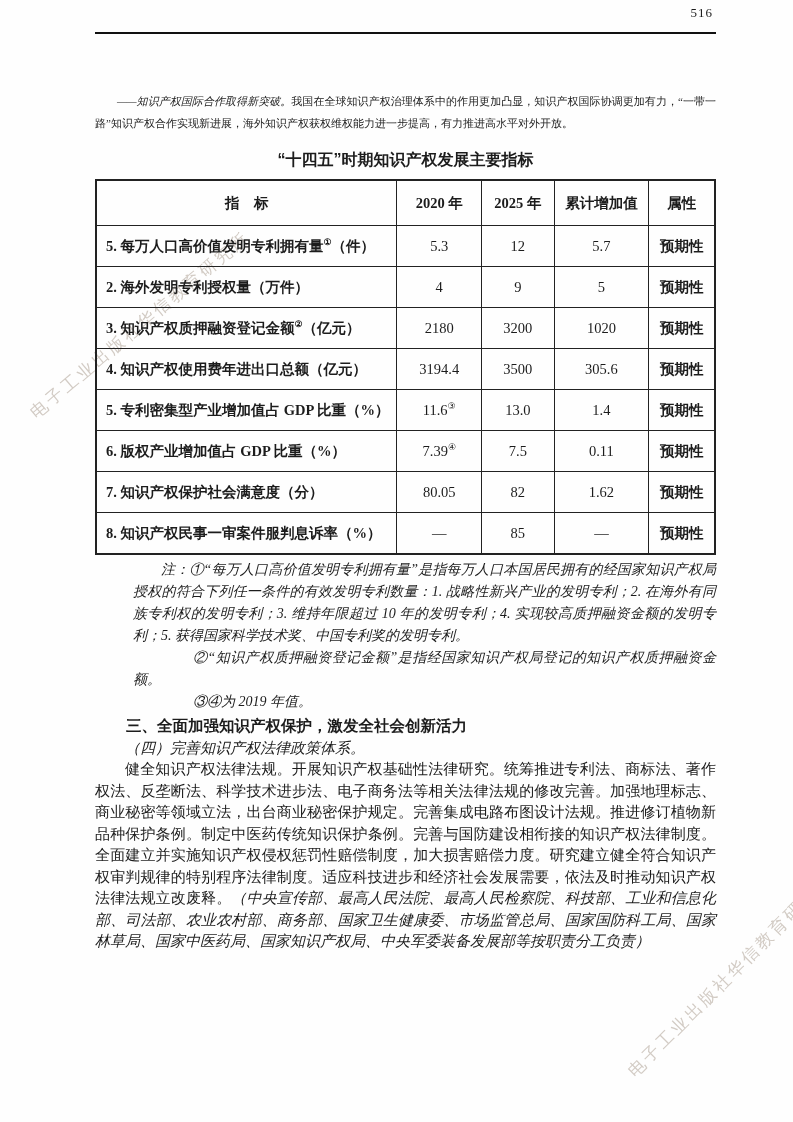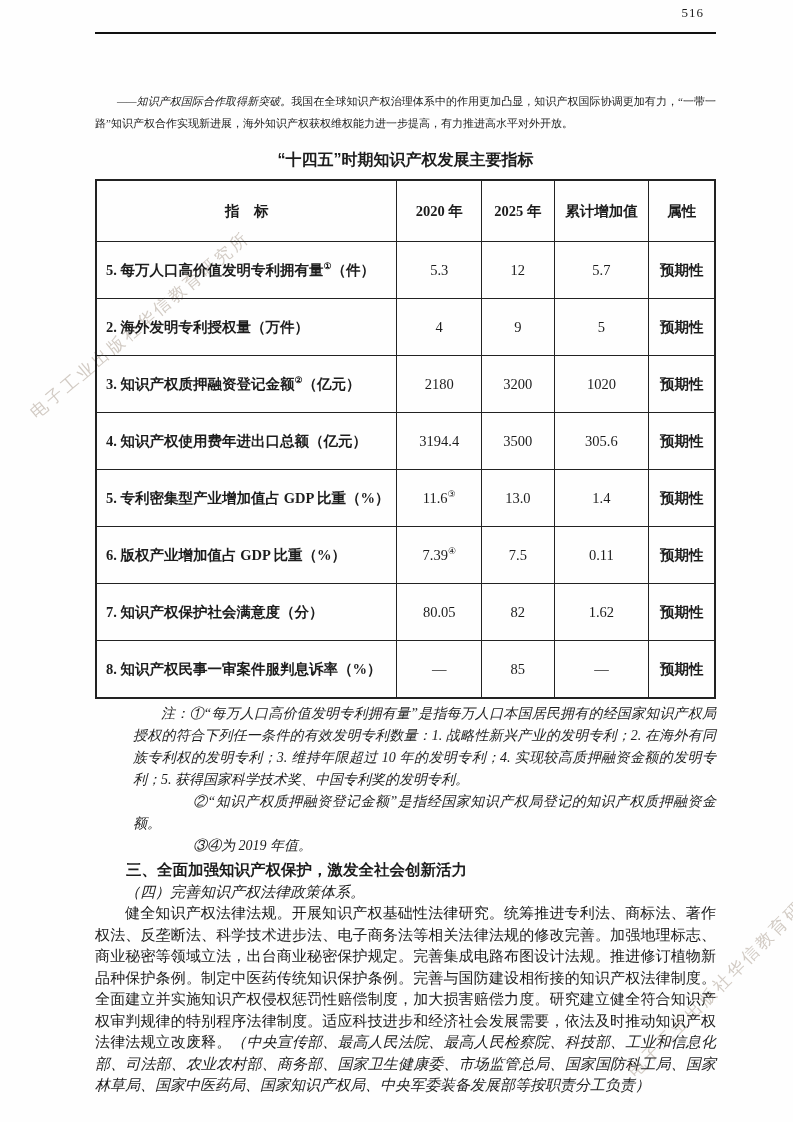--- a/index.html
+++ b/index.html
@@ -5,21 +5,21 @@
   html,body { margin:0; padding:0; }
   body {
     width:793px; height:1122px;
     background:#fefefe;
     position:relative;
     overflow:hidden;
     font-family:"Liberation Serif","DejaVu Serif",serif;
     color:#1c1c1c;
   }
   .page-number {
-    position:absolute; top:5px; right:89px;
+    position:absolute; top:5px; right:80px;
     font-size:13px; letter-spacing:1px;
   }
   .top-rule {
     position:absolute; top:32px; left:95px; width:621px;
     border-top:2px solid #111;
   }
   .content {
     position:absolute; left:95px; top:0; width:621px;
     padding-top:90px;
   }
@@ -39,21 +39,21 @@
   table.indicators {
     width:100%;
     border-collapse:collapse;
     border:2px solid #222;
     font-size:14.5px;
   }
   table.indicators th, table.indicators td {
     border:1px solid #222;
     text-align:center;
     vertical-align:middle;
-    padding:8px 4px;
+    padding:0 4px;
   }
   table.indicators th { height:44px; font-weight:bold; }
   table.indicators td { height:40px; }
   table.indicators .col-ind   { width:48.6%; }
   table.indicators .col-2020  { width:13.7%; }
   table.indicators .col-2025  { width:11.7%; }
   table.indicators .col-gain  { width:15.3%; }
   table.indicators .col-attr  { width:10.7%; }
   table.indicators td.ind {
     text-align:left; padding-left:9px; font-weight:600;

